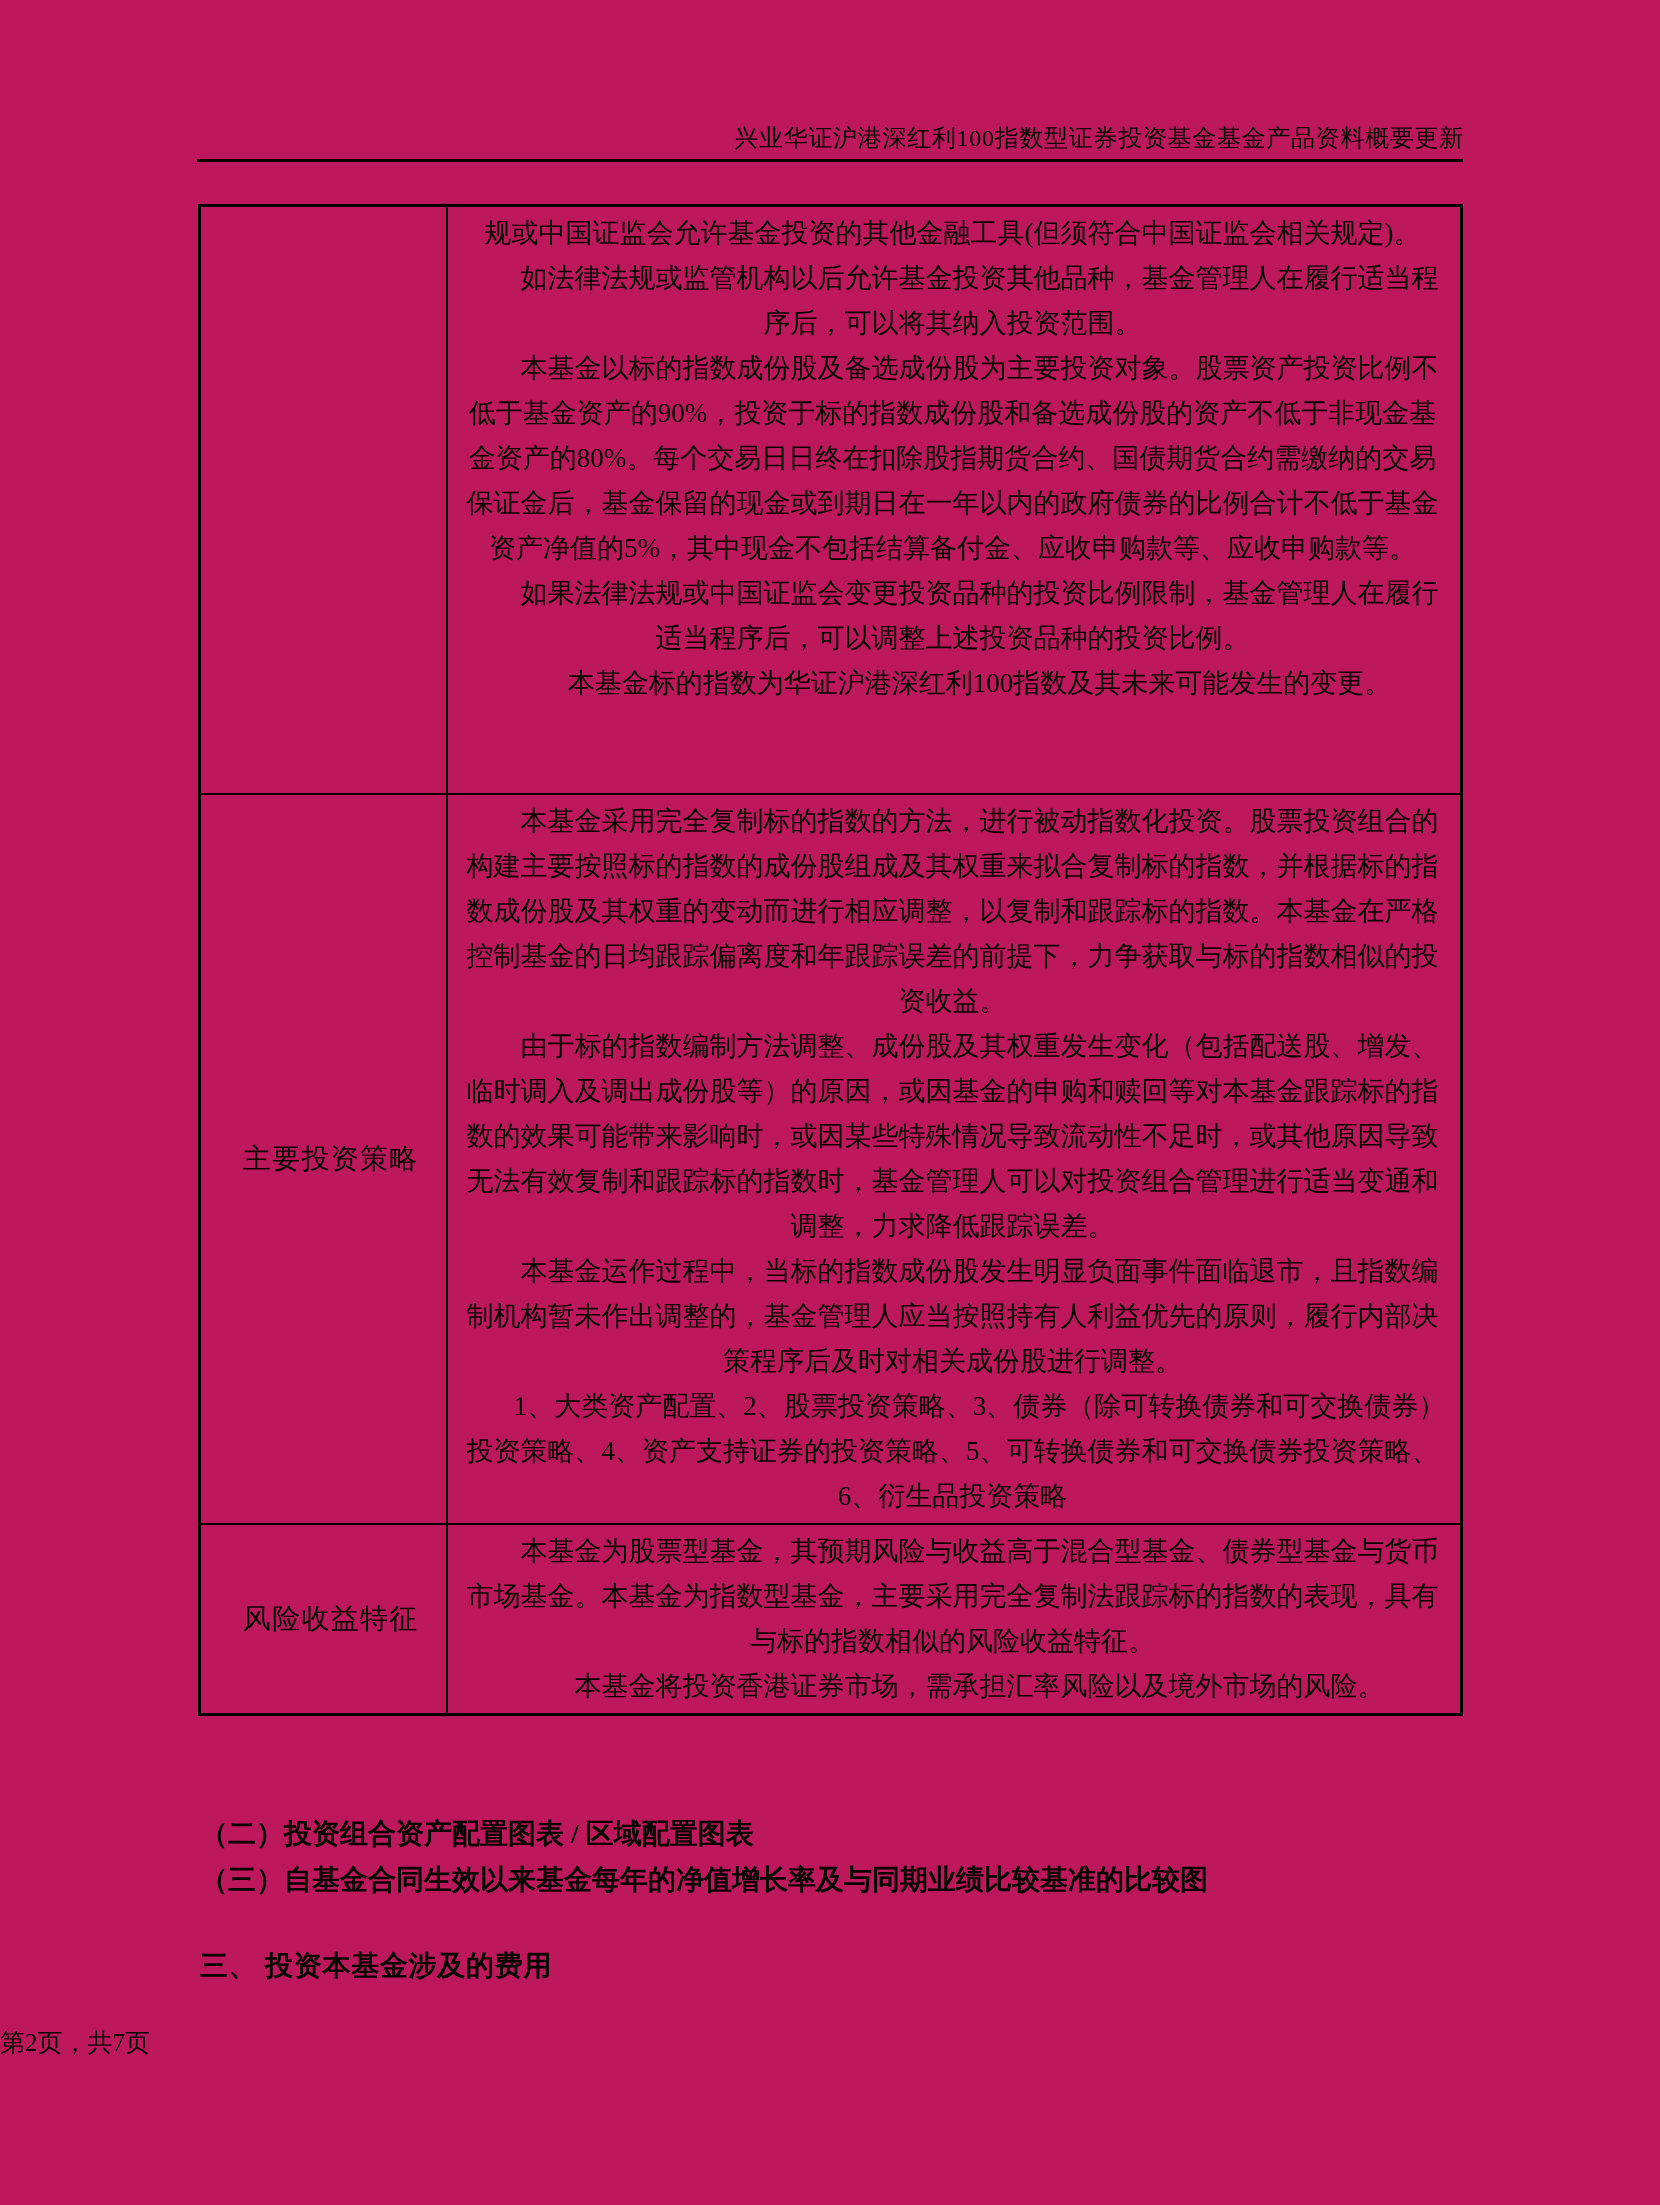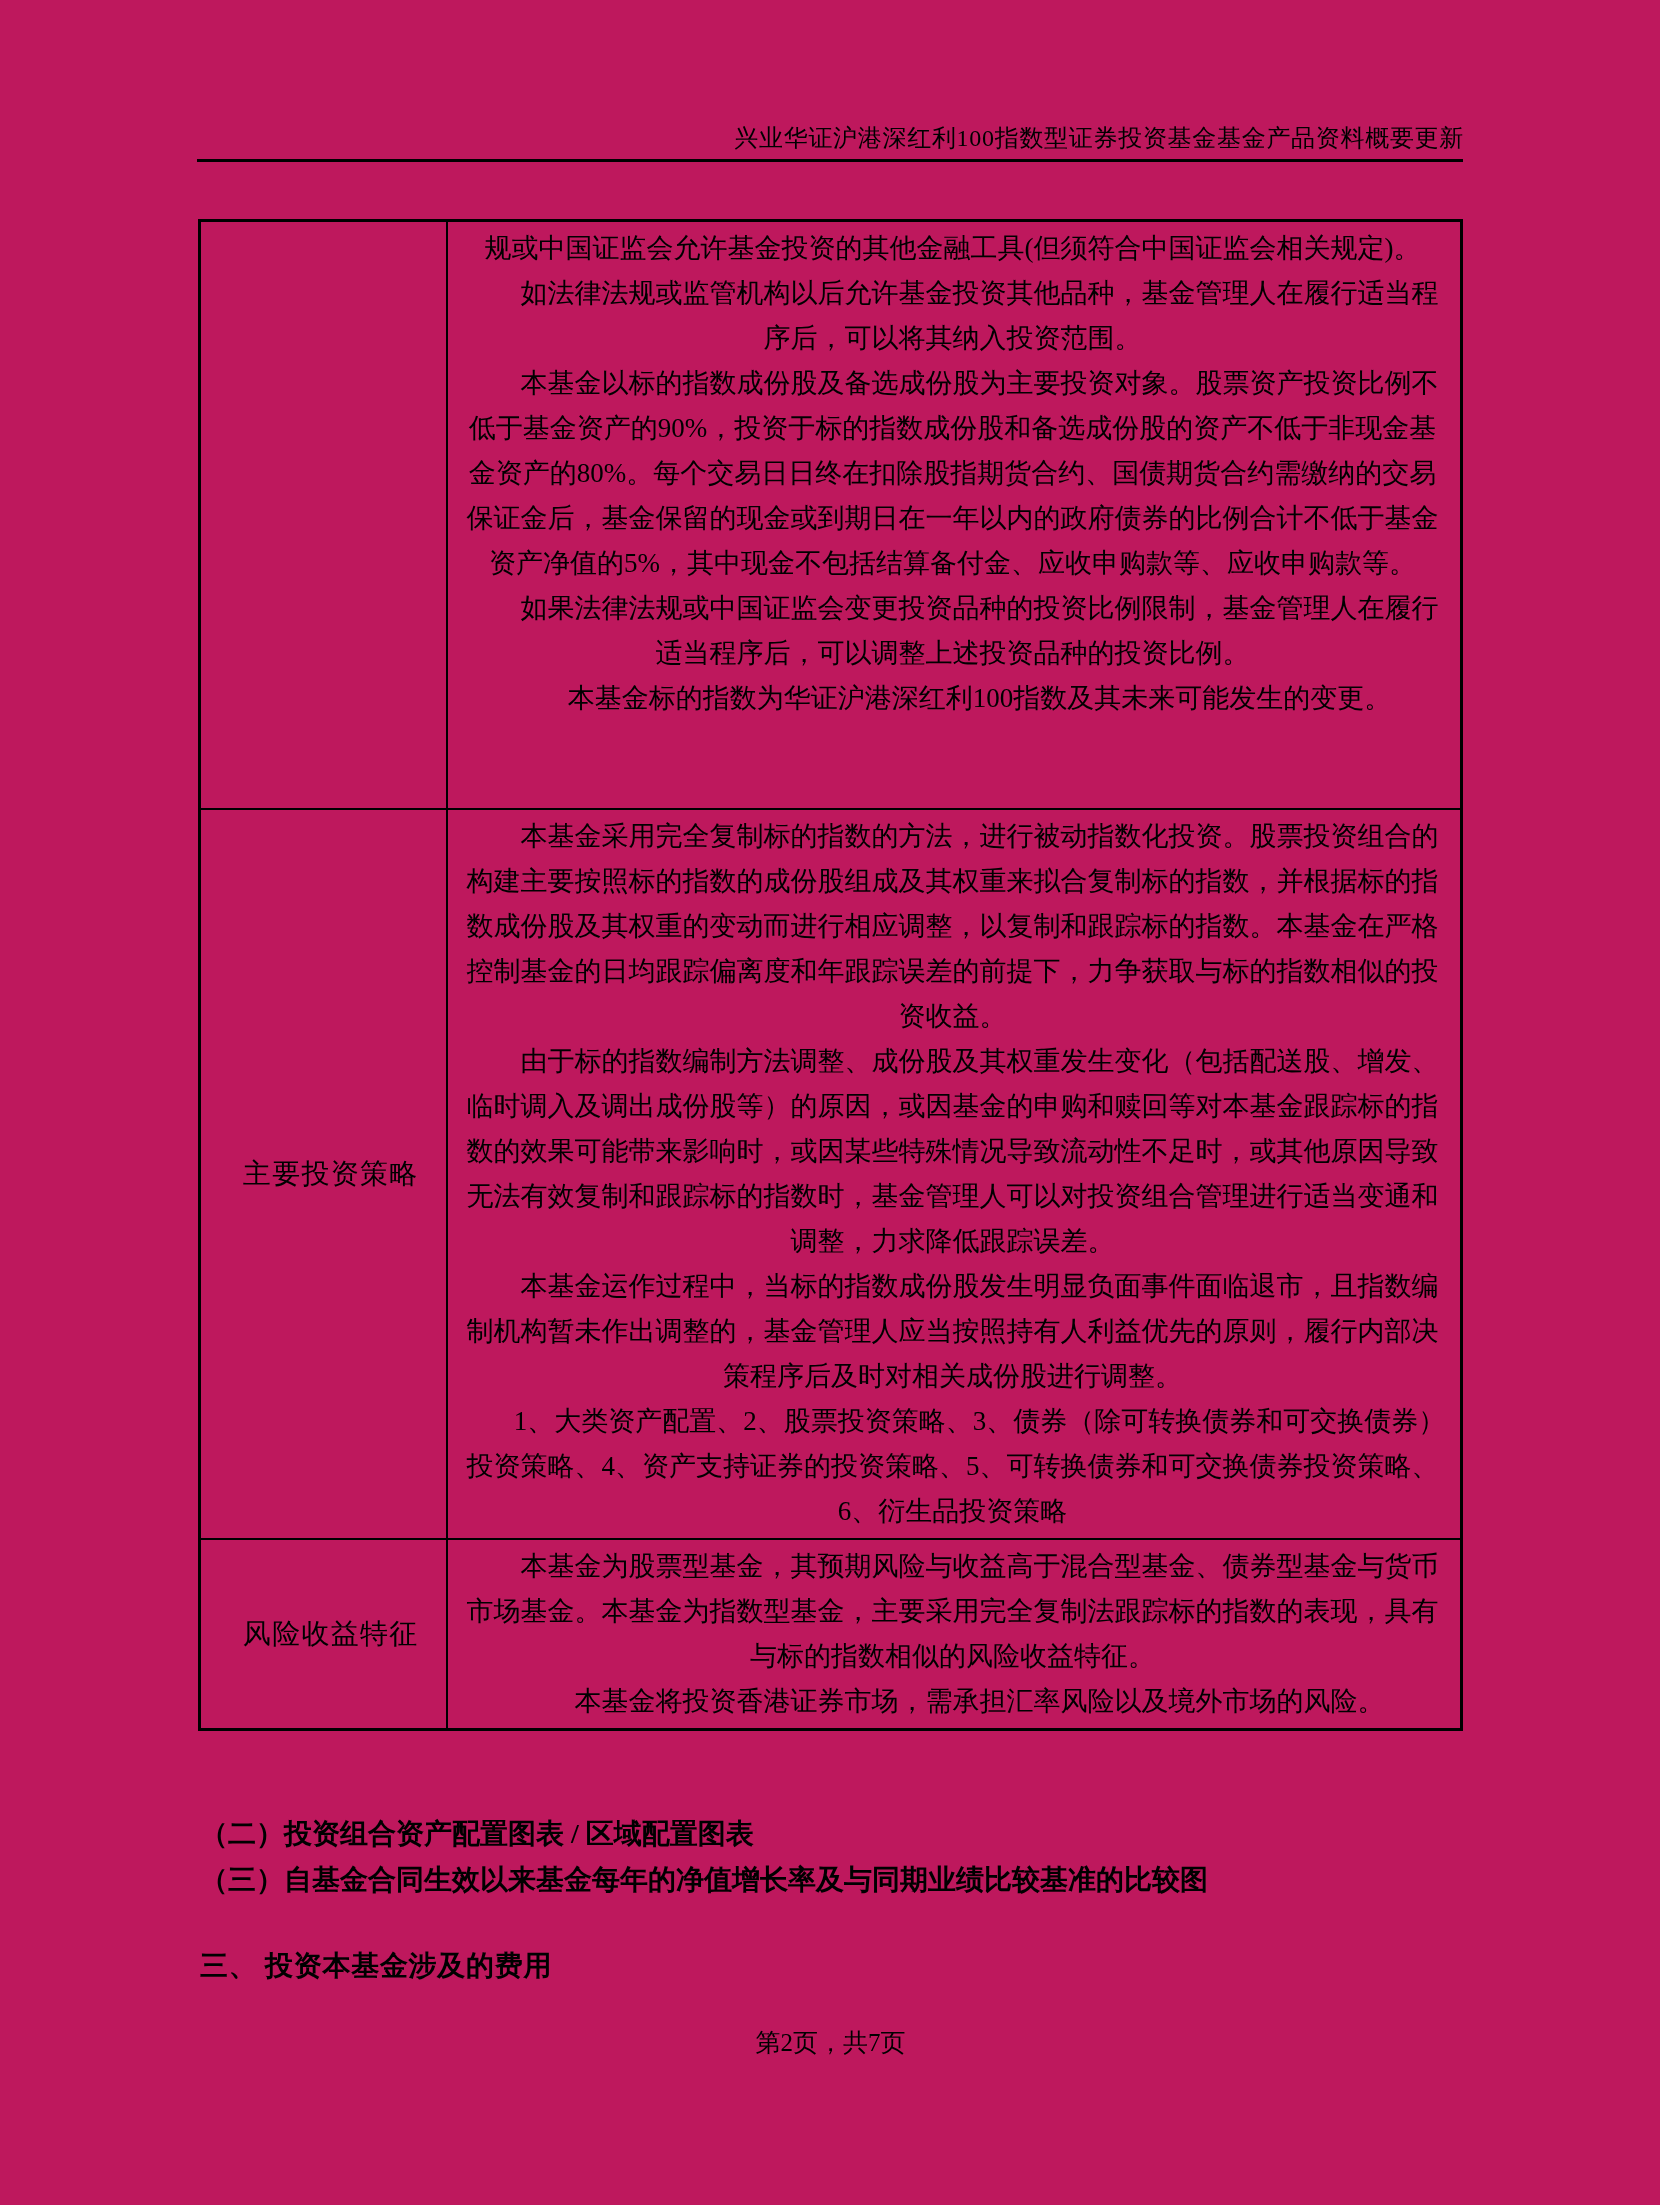--- a/index.html
+++ b/index.html
@@ -27,21 +27,21 @@
     top: 159px;
     left: 197px;
     width: 1266px;
     height: 3.3px;
     background: #000000;
   }
 
   
   table.doc-table {
     position: absolute;
-    top: 219px;
+    top: 204px;
     left: 198px;
     width: 1265px;
     border-collapse: collapse;
     table-layout: fixed;
     border: 3.3px solid #000000;
   }
   table.doc-table td {
     border: 2.7px solid #000000;
     box-sizing: border-box;
     text-align: center;
@@ -80,21 +80,20 @@
   .sec-2 { top: 1815px; }
   .sec-3 { top: 1861px; }
   .sec-fees { top: 1947px; letter-spacing: 0.7px; }
 
   
   .footer {
     position: absolute;
     top: 2026px;
     left: 0;
     width: 100%;
-    text-align: center;
     font-size: 25px;
   }
 </style>
 </head>
 <body>
 
 <div class="page">
 
   <div class="header-title">兴业华证沪港深红利100指数型证券投资基金基金产品资料概要更新</div>
 

